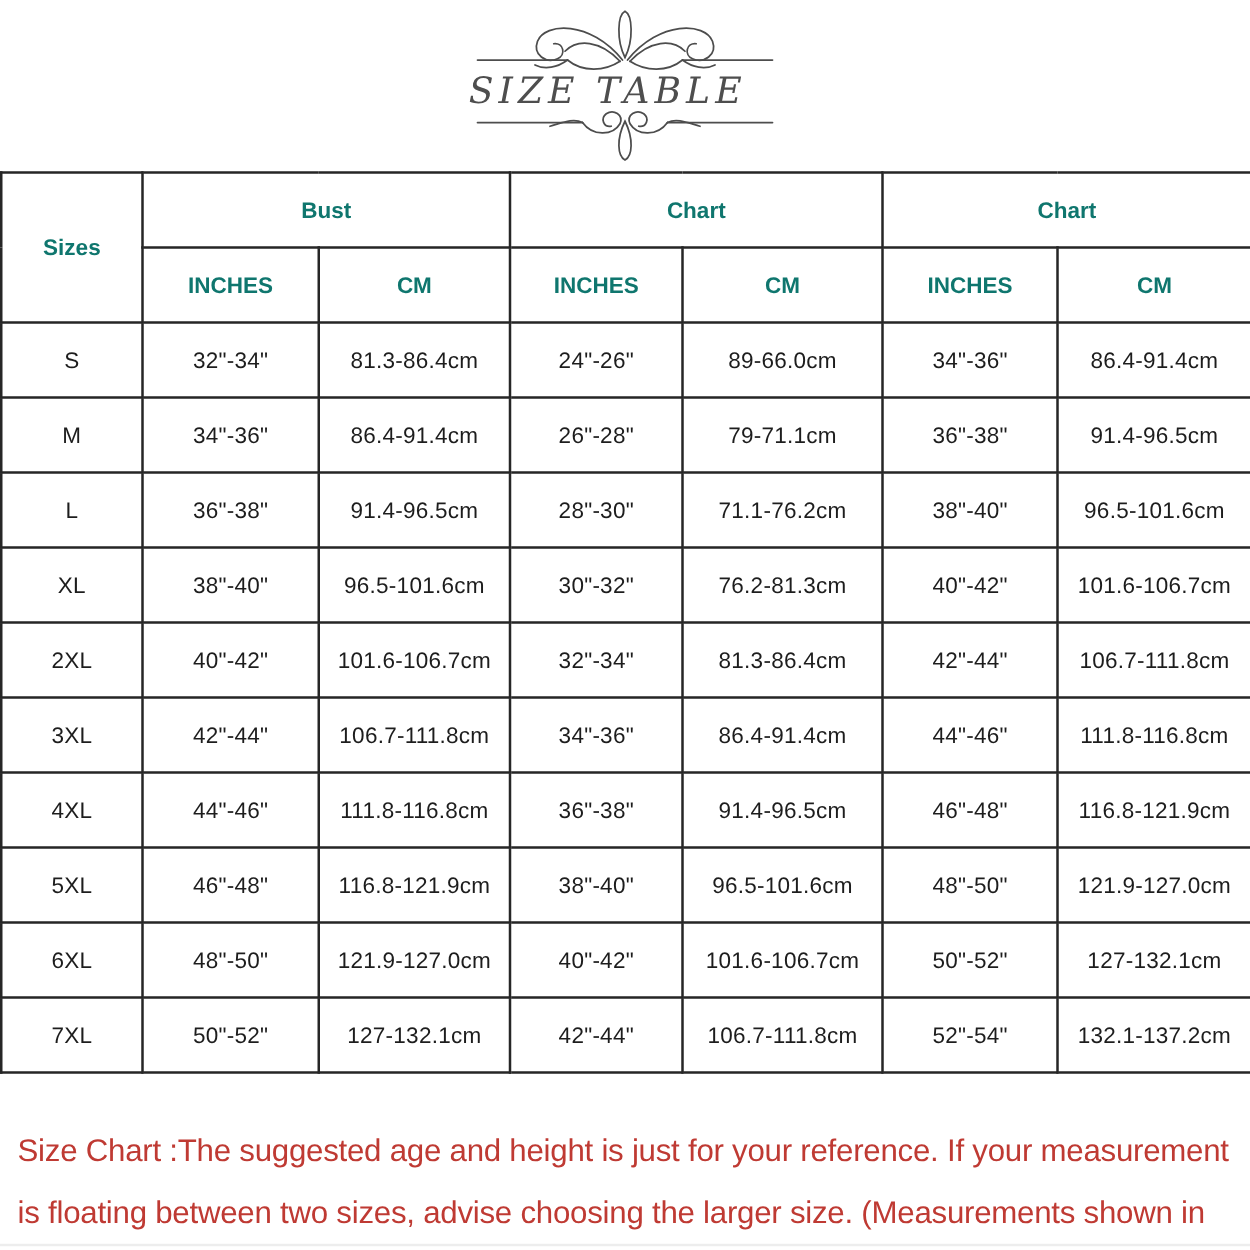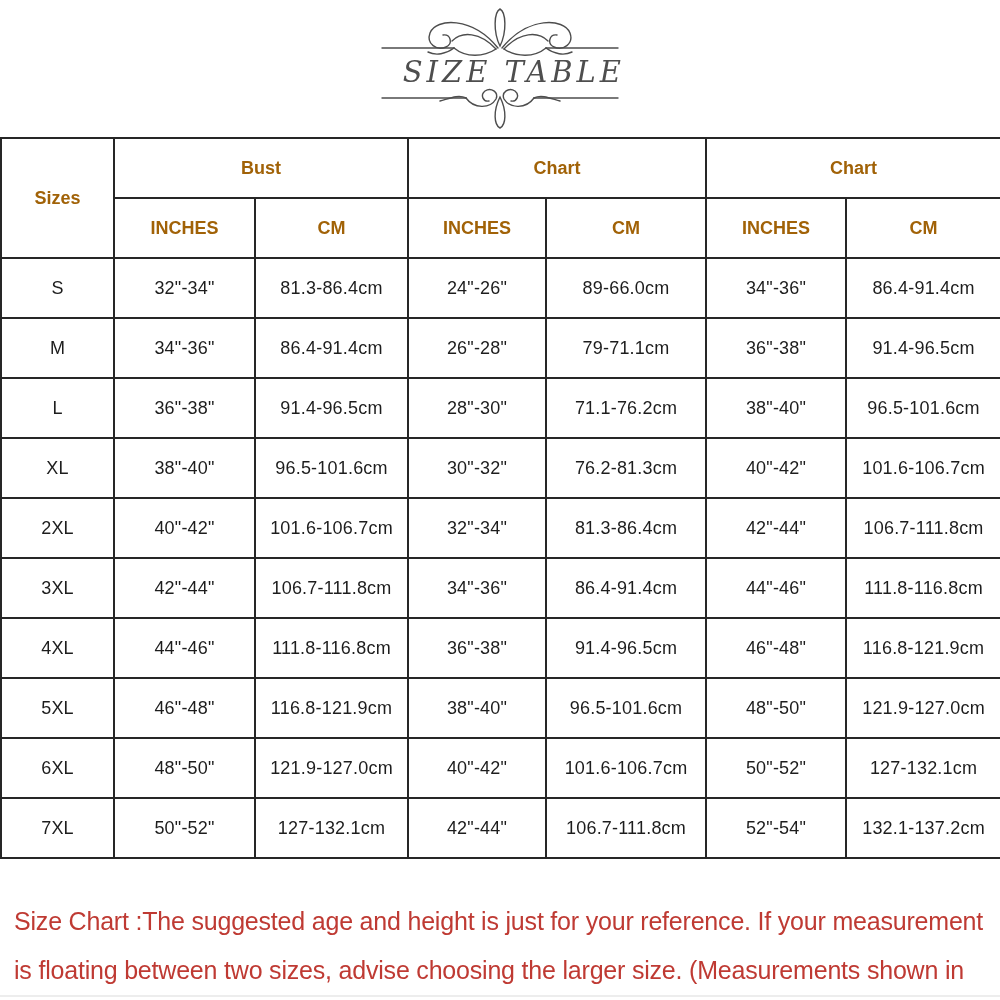--- a/index.html
+++ b/index.html
@@ -13,21 +13,21 @@
     height: 1000px;
     background: #ffffff;
     overflow: hidden;
     font-family: "Liberation Sans", sans-serif;
   }
 
   
   .ornament {
     width: 250px;
     margin: 4px auto 0;
-    text-align: right;
+    text-align: left;
   }
   .flourish {
     display: block;
     margin: 0 auto;
   }
   .ornament-title {
     font-family: "DejaVu Serif", serif;
     font-style: italic;
     font-size: 29px;
     letter-spacing: 4px;
@@ -51,21 +51,21 @@
     text-align: center;
     vertical-align: middle;
     padding: 0;
     background: #ffffff;
   }
   .size-table thead tr { height: 60px; }
   .size-table tbody tr { height: 60px; }
   .size-table th {
     font-size: 18px;
     font-weight: bold;
-    color: #a16207;
+    color: #0f766e;
   }
   .size-table td {
     font-size: 18px;
     font-weight: normal;
     color: #1d1d1d;
     letter-spacing: 0.2px;
   }
 
   
   .size-note {

